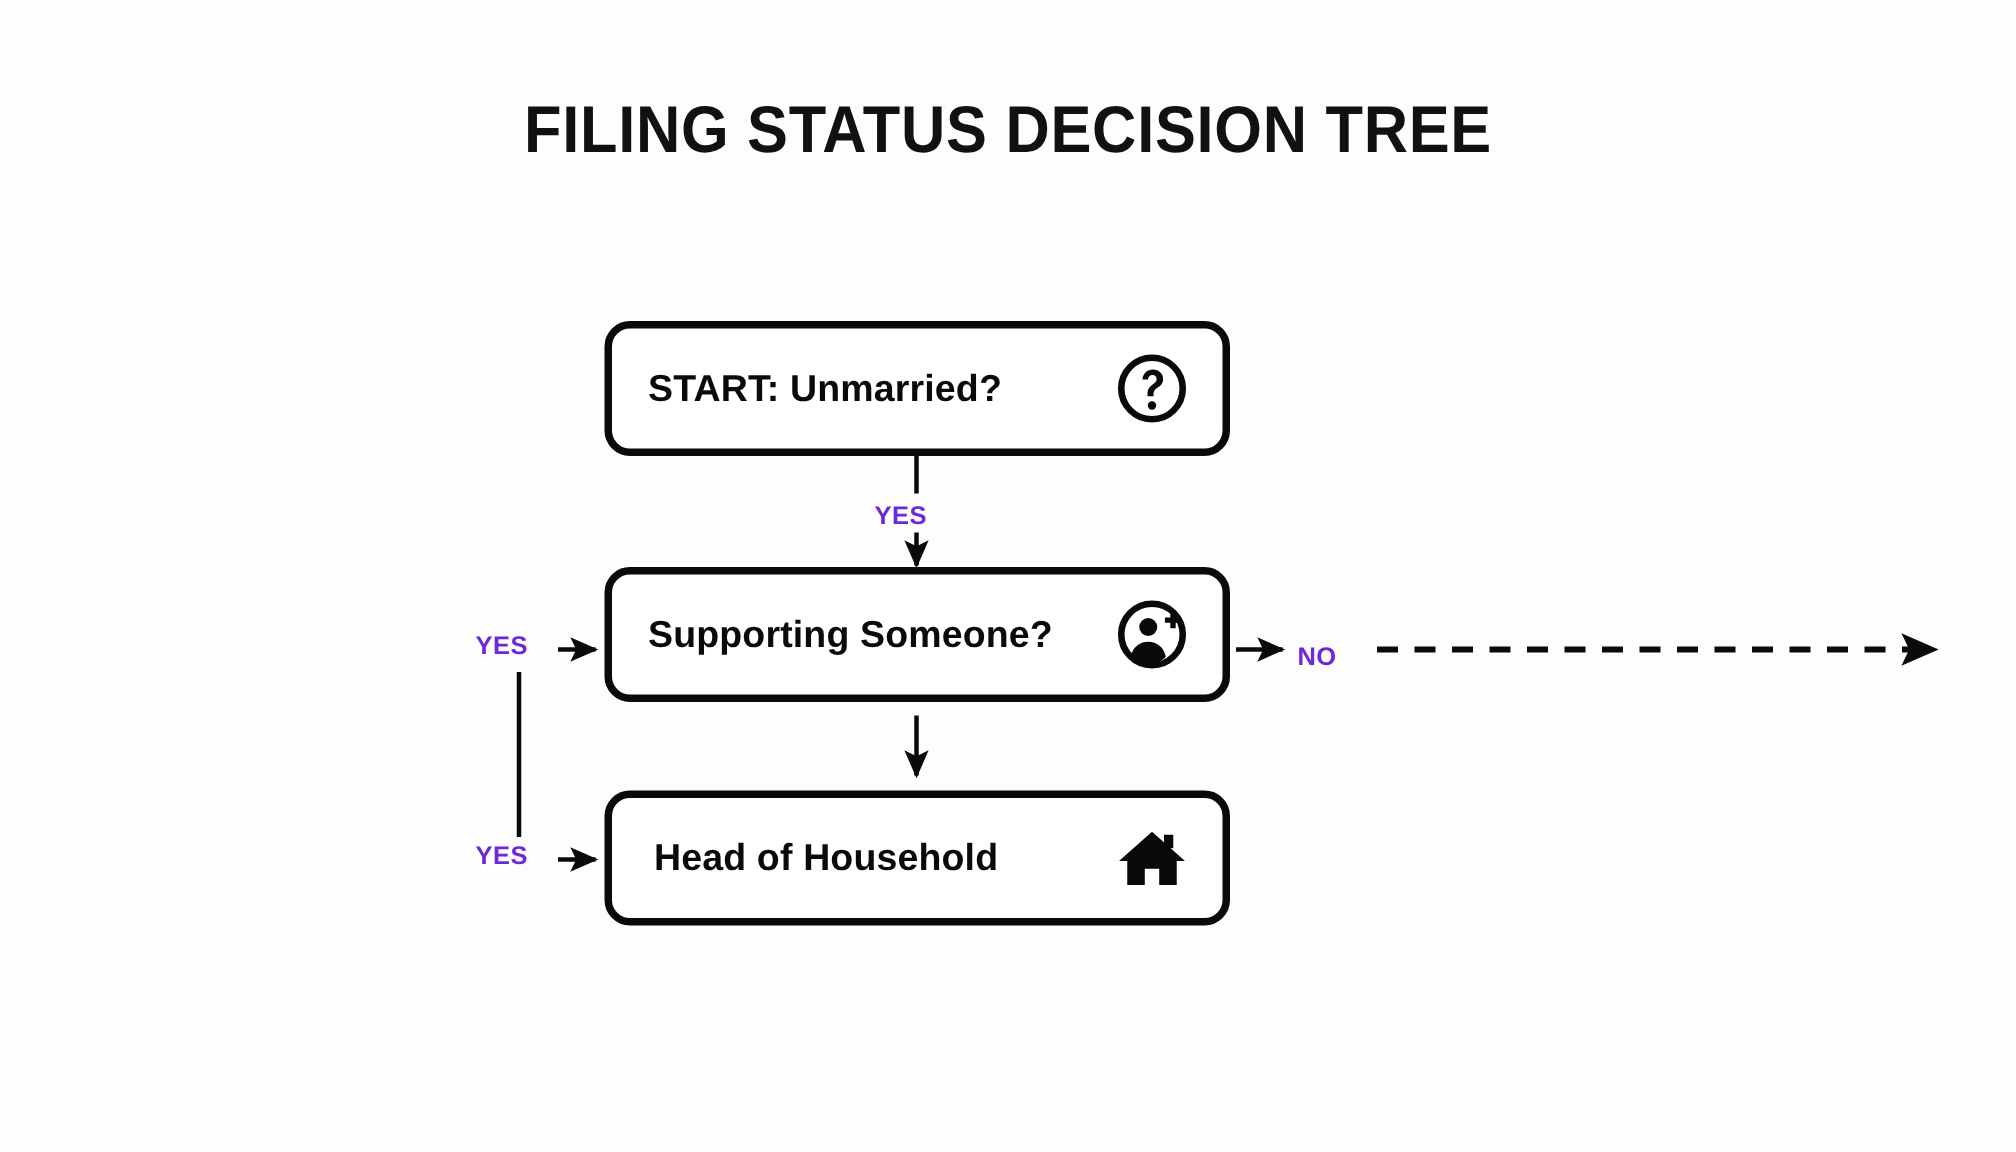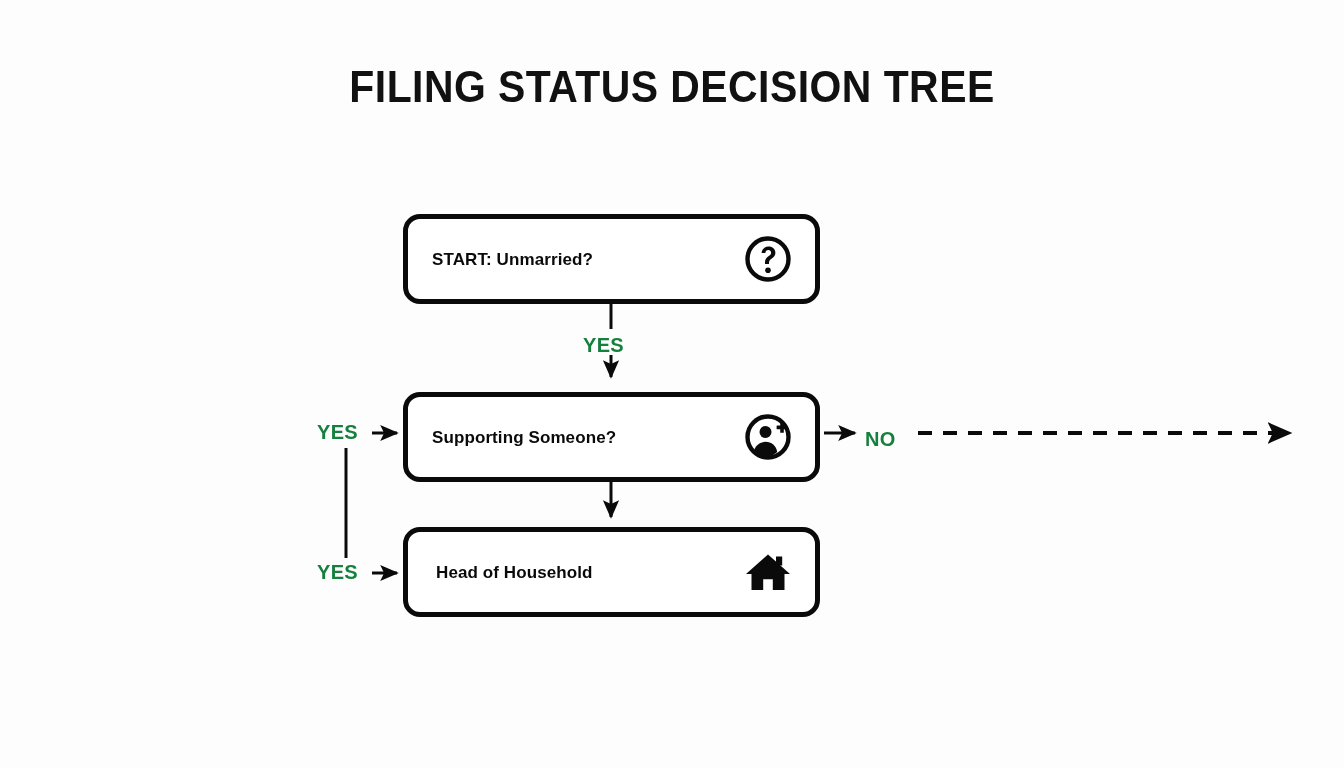--- a/index.html
+++ b/index.html
@@ -46,47 +46,47 @@
     box-sizing: border-box;
     border: 5px solid #0a0a0a;
     border-radius: 17px;
     background: #ffffff;
     display: flex;
     align-items: center;
     justify-content: space-between;
     padding: 0 22px 0 24px;
   }
   #node-start  { top: 214px; }
-  #node-support{ top: 392px; text-align: right; }
+  #node-support{ top: 378px; text-align: right; }
   #node-hoh    { top: 527px; padding-left: 28px; }
 
   .node-label {
-    font-size: 17px;
+    font-size: 25px;
     font-weight: 700;
     color: #0a0a0a;
     letter-spacing: 0.1px;
     white-space: nowrap;
     line-height: 1;
   }
   .node-icon {
     flex: 0 0 auto;
     display: flex;
     align-items: center;
     justify-content: center;
     width: 50px;
     height: 50px;
   }
   .node-icon svg { display: block; }
 
   
   .edge-label {
     position: absolute;
-    font-size: 20px;
+    font-size: 17px;
     font-weight: 700;
-    color: #15803d;
+    color: #6d28d9;
     letter-spacing: 0.3px;
     white-space: nowrap;
     line-height: 1;
   }
   #label-yes-top   { left: 583px; top: 335px; }
   #label-yes-left1 { left: 317px; top: 422px; }
   #label-yes-left2 { left: 317px; top: 562px; }
   #label-no        { left: 865px; top: 429px; }
 
   

